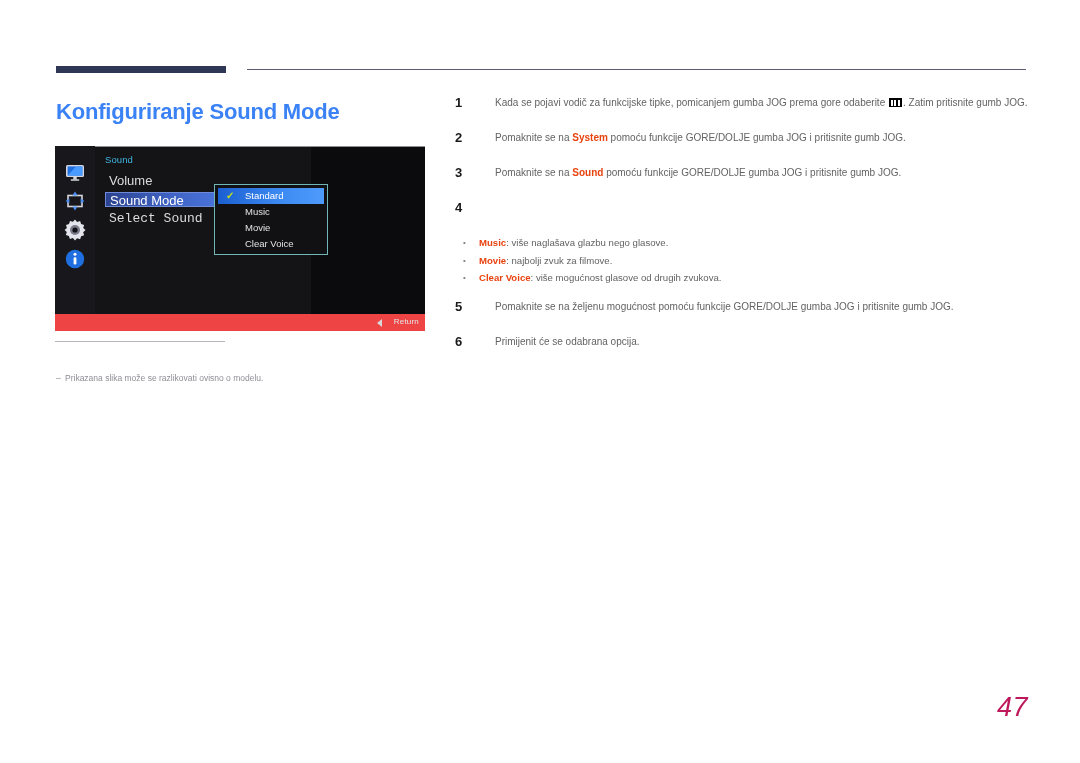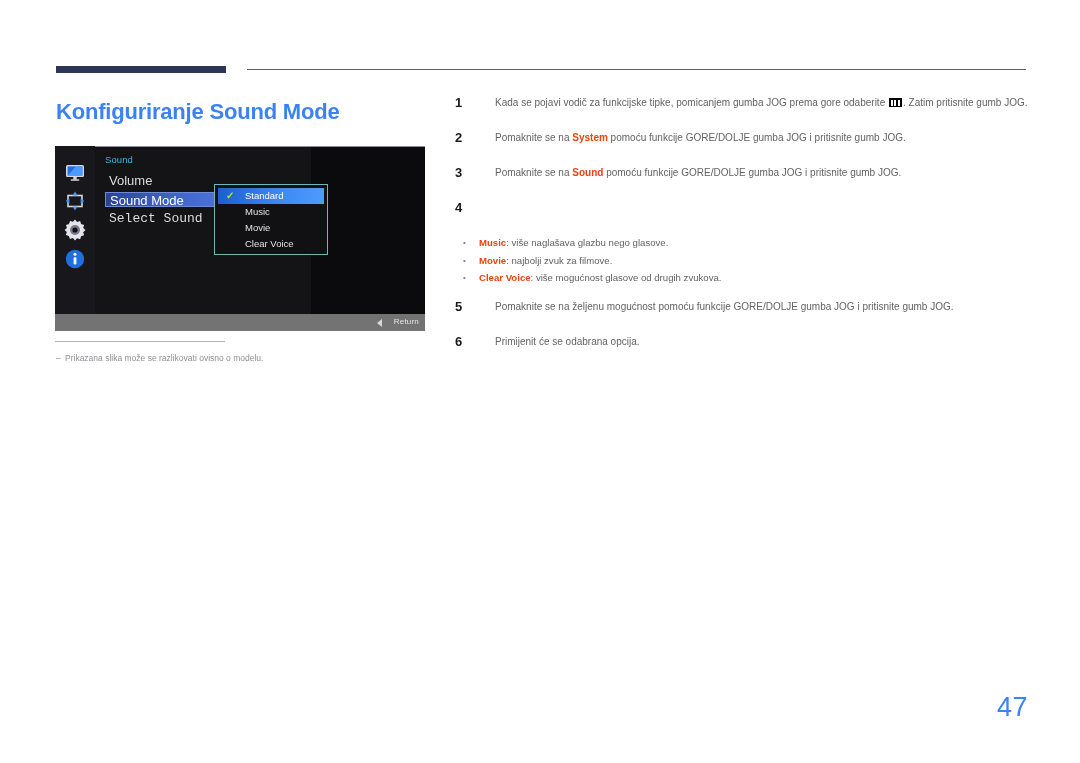--- a/index.html
+++ b/index.html
@@ -154,21 +154,21 @@
     font-weight: bold;
     line-height: 16px;
   }
 
   .osd-bottombar {
     position: absolute;
     left: 0;
     bottom: 0;
     width: 370px;
     height: 17px;
-    background: #737373;
+    background: #ef4444;
   }
   .osd-return {
     position: absolute;
     right: 6px;
     top: 3px;
     font-size: 8px;
     color: #e6e6e6;
     letter-spacing: 0.2px;
   }
   .osd-return-arrow {
@@ -187,21 +187,21 @@
     position: absolute;
     left: 55px;
     top: 341px;
     width: 170px;
     height: 1px;
     background: #b5b5bd;
   }
   .caption {
     position: absolute;
     left: 56px;
-    top: 353px;
+    top: 373px;
     font-size: 8.5px;
     color: #8e8e96;
     white-space: nowrap;
   }
   .caption .dash {
     display: inline-block;
     width: 9px;
   }
 
   
@@ -279,22 +279,23 @@
     color: #808080;
     font-size: 8px;
   }
 
   
   .page-number {
     position: absolute;
     right: 52px;
     bottom: 40px;
     font-size: 27px;
-    color: #3b82f6;
+    color: #be185d;
     letter-spacing: 0.5px;
+    font-style: italic;
   }
 </style>
 </head>
 <body>
 
 <div class="rule-thick"></div>
 <div class="rule-thin"></div>
 
 <div class="page-title">Konfiguriranje Sound Mode</div>
 

